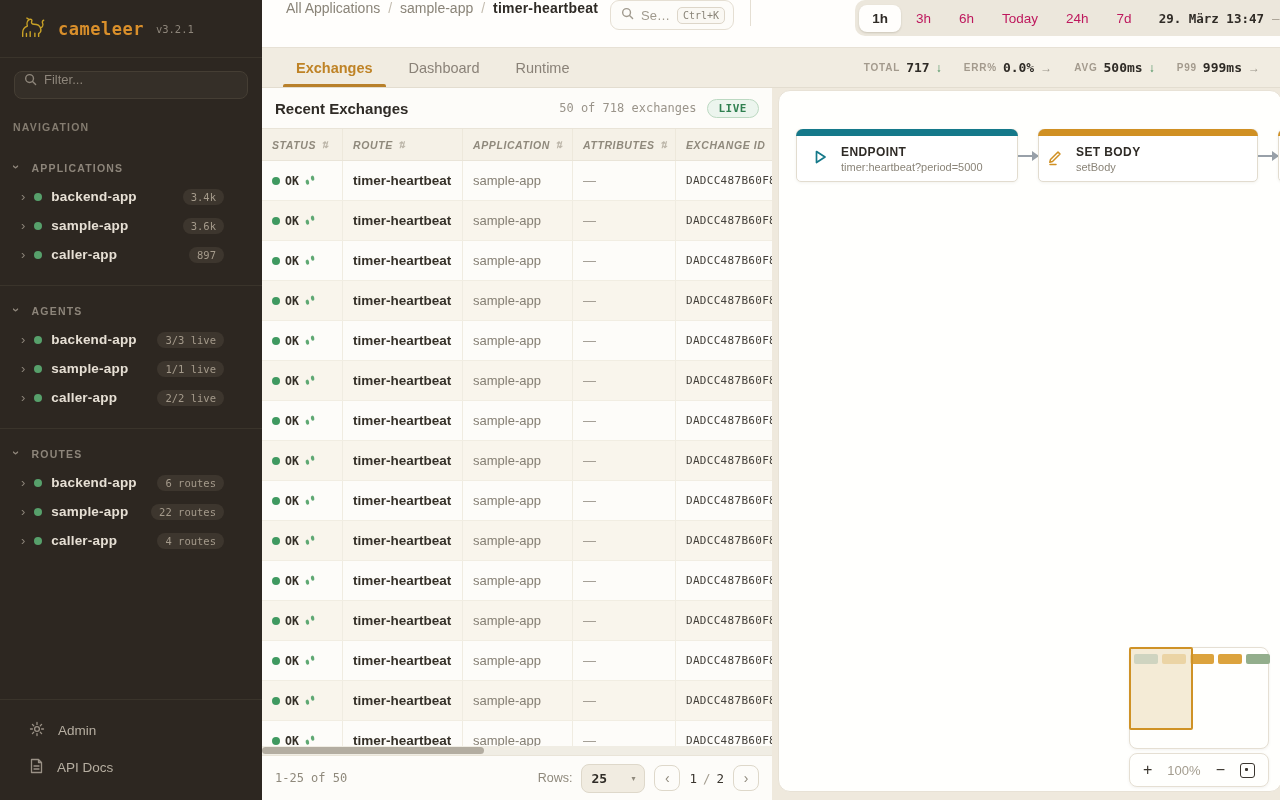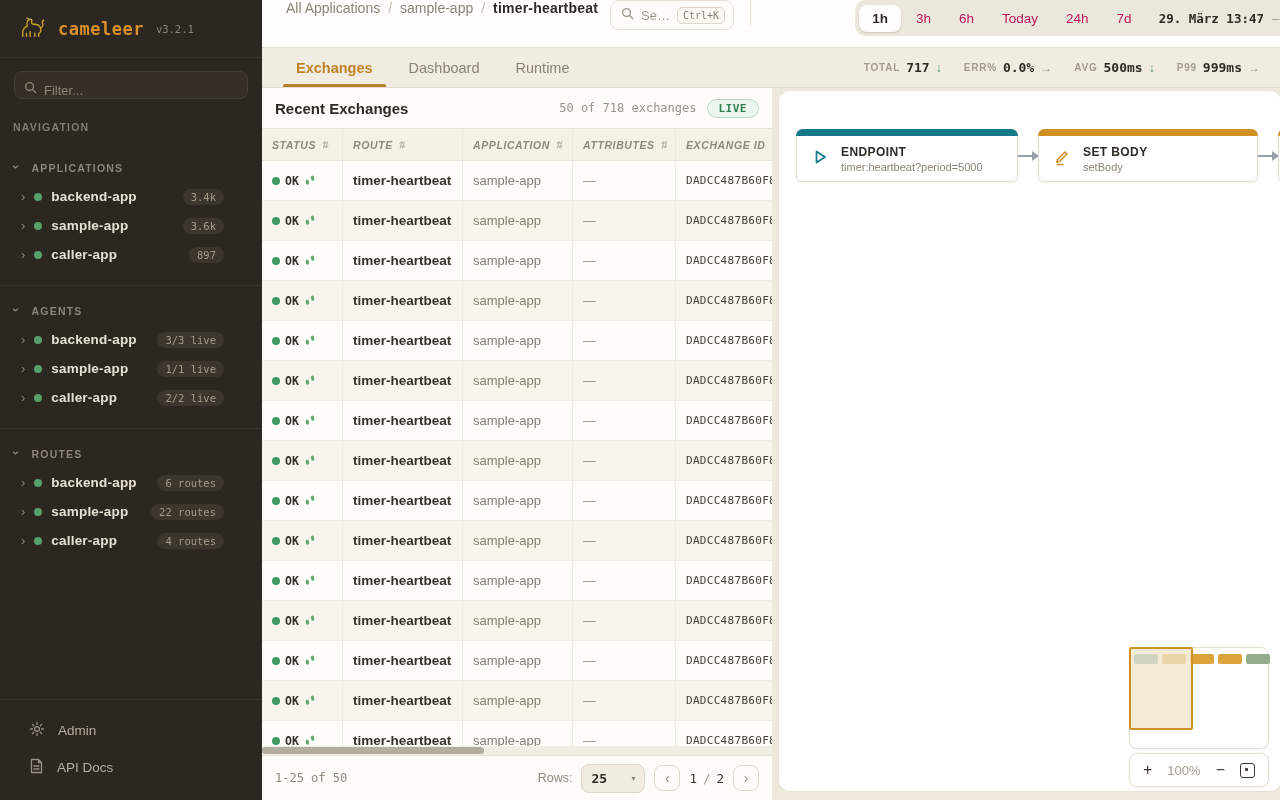--- a/index.html
+++ b/index.html
@@ -4,21 +4,21 @@
 <style>
   * { margin:0; padding:0; box-sizing:border-box; }
   html,body { width:1280px; height:800px; overflow:hidden; }
   body { font-family:"Liberation Sans", sans-serif; background:#efe9dd; position:relative; }
 
   
   .sidebar { position:absolute; left:0; top:0; width:262px; height:800px; background:#2d2721; color:#e6dfd4; }
   .logo-row { height:58px; display:flex; align-items:center; padding:0 18px; border-bottom:1px solid #3a342b; gap:10px; }
   .logo-title { font-family:"DejaVu Sans Mono", monospace; font-size:17px; font-weight:bold; color:#d98f2b; letter-spacing:0.5px; }
   .logo-ver { font-family:"DejaVu Sans Mono", monospace; font-size:10.5px; color:#8d857a; margin-left:2px; }
-  .filter-box { margin:13px 14px 0 14px; height:28px; background:#352f28; border:1px solid #453e34; border-radius:8px; display:flex; align-items:flex-end; padding:0 9px; gap:7px; }
+  .filter-box { margin:13px 14px 0 14px; height:28px; background:#352f28; border:1px solid #453e34; border-radius:8px; display:flex; align-items:flex-start; padding:0 9px; gap:7px; }
   .filter-box input { background:transparent; border:none; outline:none; color:#cfc8bc; font-size:13px; width:100%; font-family:"Liberation Sans",sans-serif; }
   .filter-box input::placeholder { color:#8d857a; }
   .nav-label { margin:22px 0 0 13px; font-size:10.5px; font-weight:bold; letter-spacing:1.2px; color:#847c70; }
   .side-section { margin-top:14px; padding-top:10px; }
   .side-section + .side-section { border-top:1px solid #3a342b; margin-top:16px; padding-top:14px; }
   .section-head { display:flex; align-items:center; gap:12px; padding:4px 0 8px 14px; color:#8d857a; font-size:10.5px; font-weight:bold; letter-spacing:1.2px; cursor:pointer; }
   .chev { color:#8d857a; font-size:13px; line-height:1; display:inline-block; }
   .chev.down { transform:rotate(90deg); }
   .side-item { display:flex; align-items:center; height:29px; padding:0 38px 0 21px; gap:9px; cursor:pointer; }
   .side-item .dot { width:8px; height:8px; border-radius:50%; background:#57a06b; flex:none; }
@@ -631,21 +631,21 @@
       </svg>
     </span>
     <span>
       <div class="ntitle">ENDPOINT</div>
       <div class="nsub">timer:heartbeat?period=5000</div>
     </span>
   </div>
 
   <div class="arrow" style="left:239px;"></div>
 
-  <div class="node" style="left:259px; width:220px;">
+  <div class="node" style="left:259px; width:220px;padding-left:7px;">
     <span class="bar" style="background:#d09023;"></span>
     <span>
       <svg width="18" height="18" viewBox="0 0 18 18" fill="none" stroke="#d09023" stroke-width="1.5" stroke-linecap="round" stroke-linejoin="round">
         <path d="M4.5 11.5 L12 4 L14 6 L6.5 13.5 L3.8 14.2 Z"></path>
         <path d="M4 16.5 L10 16.5"></path>
       </svg>
     </span>
     <span>
       <div class="ntitle">SET BODY</div>
       <div class="nsub">setBody</div>

